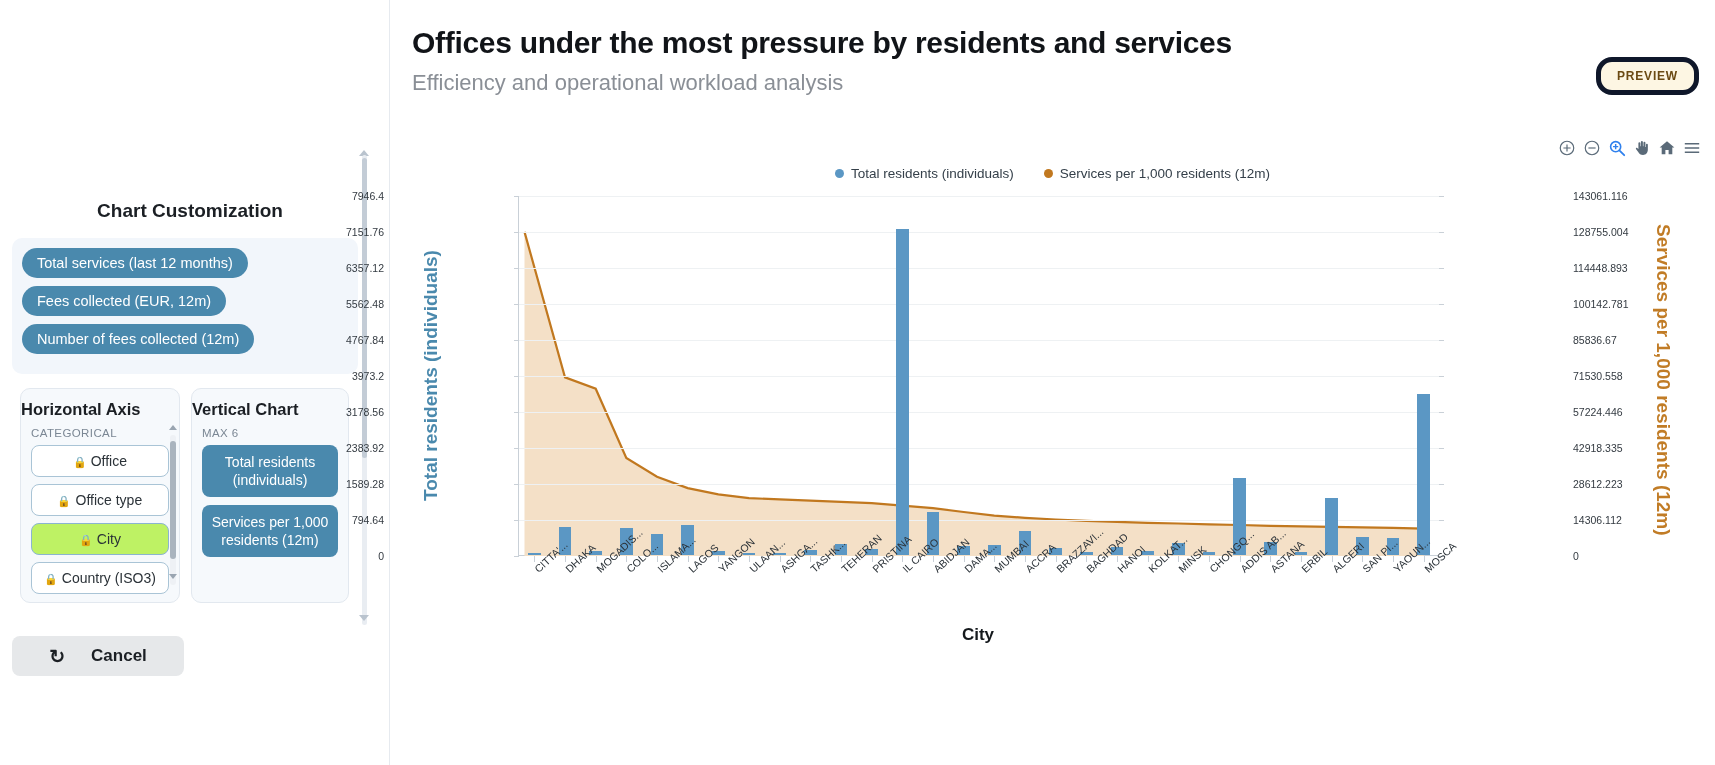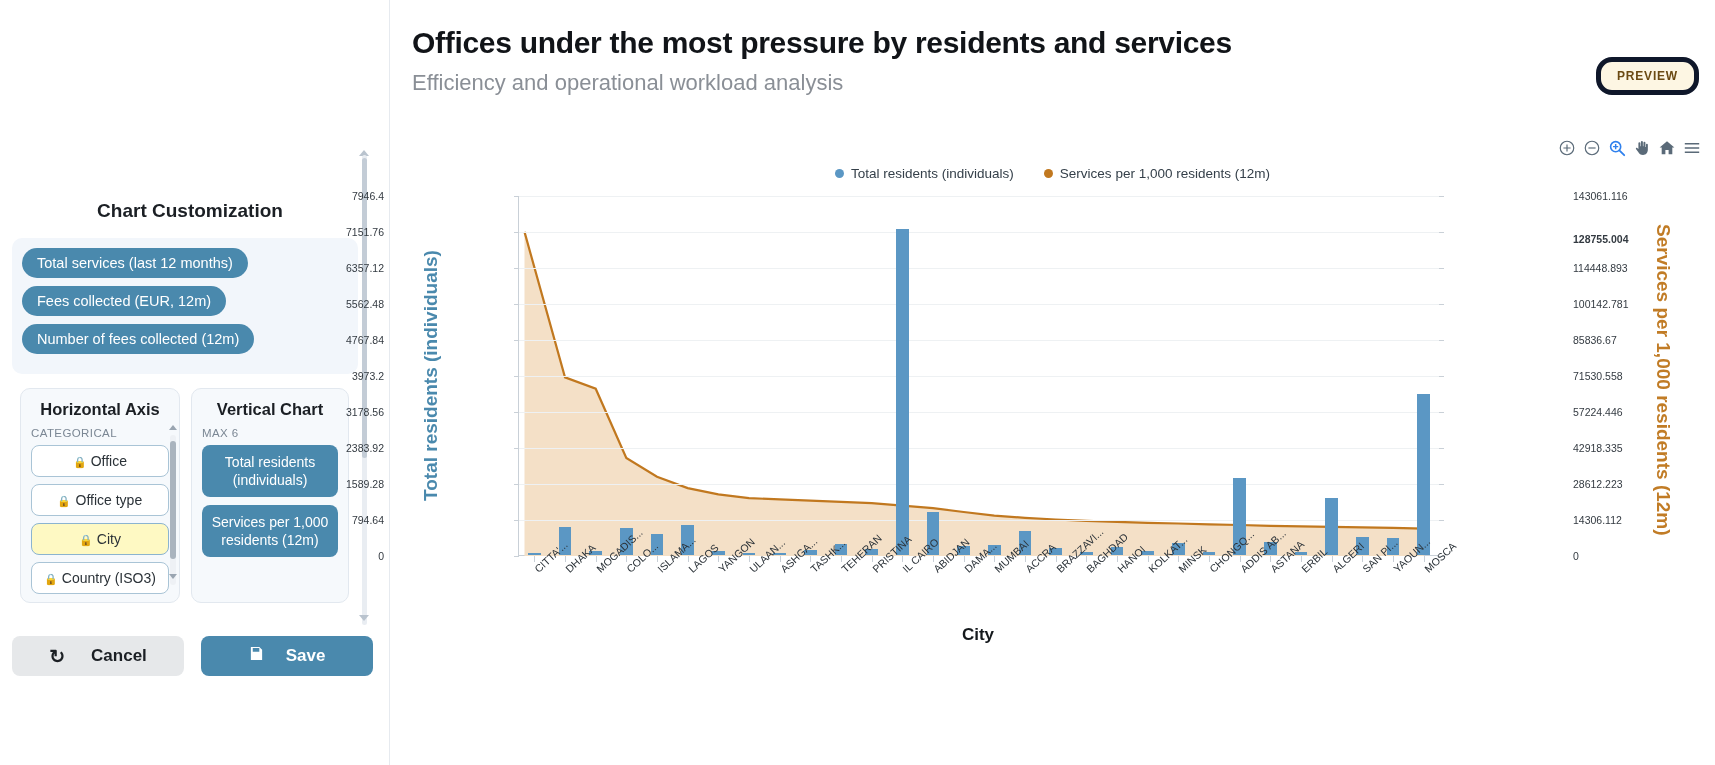--- a/index.html
+++ b/index.html
@@ -59,39 +59,39 @@
     white-space:nowrap;
   }
 
   .axis-card {
     position:absolute; top:388px;
     background:#f6f9fc; border:1px solid #e2e8ef; border-radius:10px;
   }
   #h-axis-card { left:20px; width:160px; height:215px; }
   #v-axis-card { left:191px; width:158px; height:215px; }
   .axis-card-title {
-    text-align:center; font-size:16.5px; font-weight:bold; color:#1b1f24;
+    text-align:left; font-size:16.5px; font-weight:bold; color:#1b1f24;
     margin-top:11px;
   }
   .axis-card-sub {
     font-size:11.5px; color:#7b8794; letter-spacing:.4px;
     margin:8px 0 0 10px;
   }
   .field-list { position:relative; margin-top:6px; padding:0 10px; }
   .field-chip {
     border:1px solid #a9c4d6; border-radius:8px;
     background:#ffffff;
     color:#2b3238; font-size:14px;
     text-align:center;
     padding:7px 6px;
     margin-bottom:7px;
     white-space:nowrap; overflow:hidden;
     cursor:grab;
   }
-  .field-chip.selected { background:#fef9c3; border-color:#8bb4d0; }
+  .field-chip.selected { background:#bef264; border-color:#8bb4d0; }
   .lock { font-size:11px; color:#56616d; margin-right:4px; }
 
   #h-axis-scroll-track {
     position:absolute; right:3px; top:46px; width:6px; height:150px;
     background:#eef1f5; border-radius:3px;
   }
   #h-axis-scroll-thumb {
     position:absolute; right:3px; top:52px; width:6px; height:118px;
     background:#aab4be; border-radius:3px;
   }
@@ -260,28 +260,20 @@
     <div class="field-list">
       <div class="v-chip">Total residents (individuals)</div>
       <div class="v-chip">Services per 1,000 residents (12m)</div>
     </div>
   </div>
 
   <div id="btn-row">
     <button id="cancel-button">
       <span style="font-size:19px;">↻</span>
       <span>Cancel</span>
-    </button>
-    <button id="save-button">
-      <span>
-        <svg width="15" height="15" viewBox="0 0 16 16">
-            <path fill="#fff" d="M2 1h9l3 3v11H2V1zm2 1v4h7V2H4zm1 7h6v5H5V9z"></path>
-          </svg>
-      </span>
-      <span>Save</span>
     </button>
   </div>
 </div>
 
 <div id="main">
 
   <div id="chart-title">Offices under the most pressure by residents and services</div>
   <div id="chart-subtitle">Efficiency and operational workload analysis</div>
   <button id="preview-button">PREVIEW</button>
 
@@ -383,21 +375,21 @@
       <div class="ytick-right" style="top: 108px;">100142.781</div>
       <div class="gridline" style="top: 72px;"></div>
       <div class="tickmark-l" style="top: 72px;"></div>
       <div class="tickmark-r" style="top: 72px;"></div>
       <div class="ytick-left" style="top: 72px;">6357.12</div>
       <div class="ytick-right" style="top: 72px;">114448.893</div>
       <div class="gridline" style="top: 36px;"></div>
       <div class="tickmark-l" style="top: 36px;"></div>
       <div class="tickmark-r" style="top: 36px;"></div>
       <div class="ytick-left" style="top: 36px;">7151.76</div>
-      <div class="ytick-right" style="top: 43px; font-weight: bold;">128755.004</div>
+      <div class="ytick-right" style="top: 36px;">128755.004</div>
       <div class="gridline" style="top: 0px;"></div>
       <div class="tickmark-l" style="top: 0px;"></div>
       <div class="tickmark-r" style="top: 0px;"></div>
       <div class="ytick-left" style="top: 0px;">7946.4</div>
       <div class="ytick-right" style="top: 0px;">143061.116</div>
       <div class="bar" style="left: 8.89333px; width: 12.88px; height: 2px; background: rgb(91, 151, 196);"></div>
       <div class="bar" style="left: 39.56px; width: 12.88px; height: 28.0882px; background: rgb(91, 151, 196);"></div>
       <div class="bar" style="left: 70.2267px; width: 12.88px; height: 3.62428px; background: rgb(91, 151, 196);"></div>
       <div class="bar" style="left: 100.893px; width: 12.88px; height: 27.1821px; background: rgb(91, 151, 196);"></div>
       <div class="bar" style="left: 131.56px; width: 12.88px; height: 20.8396px; background: rgb(91, 151, 196);"></div>

